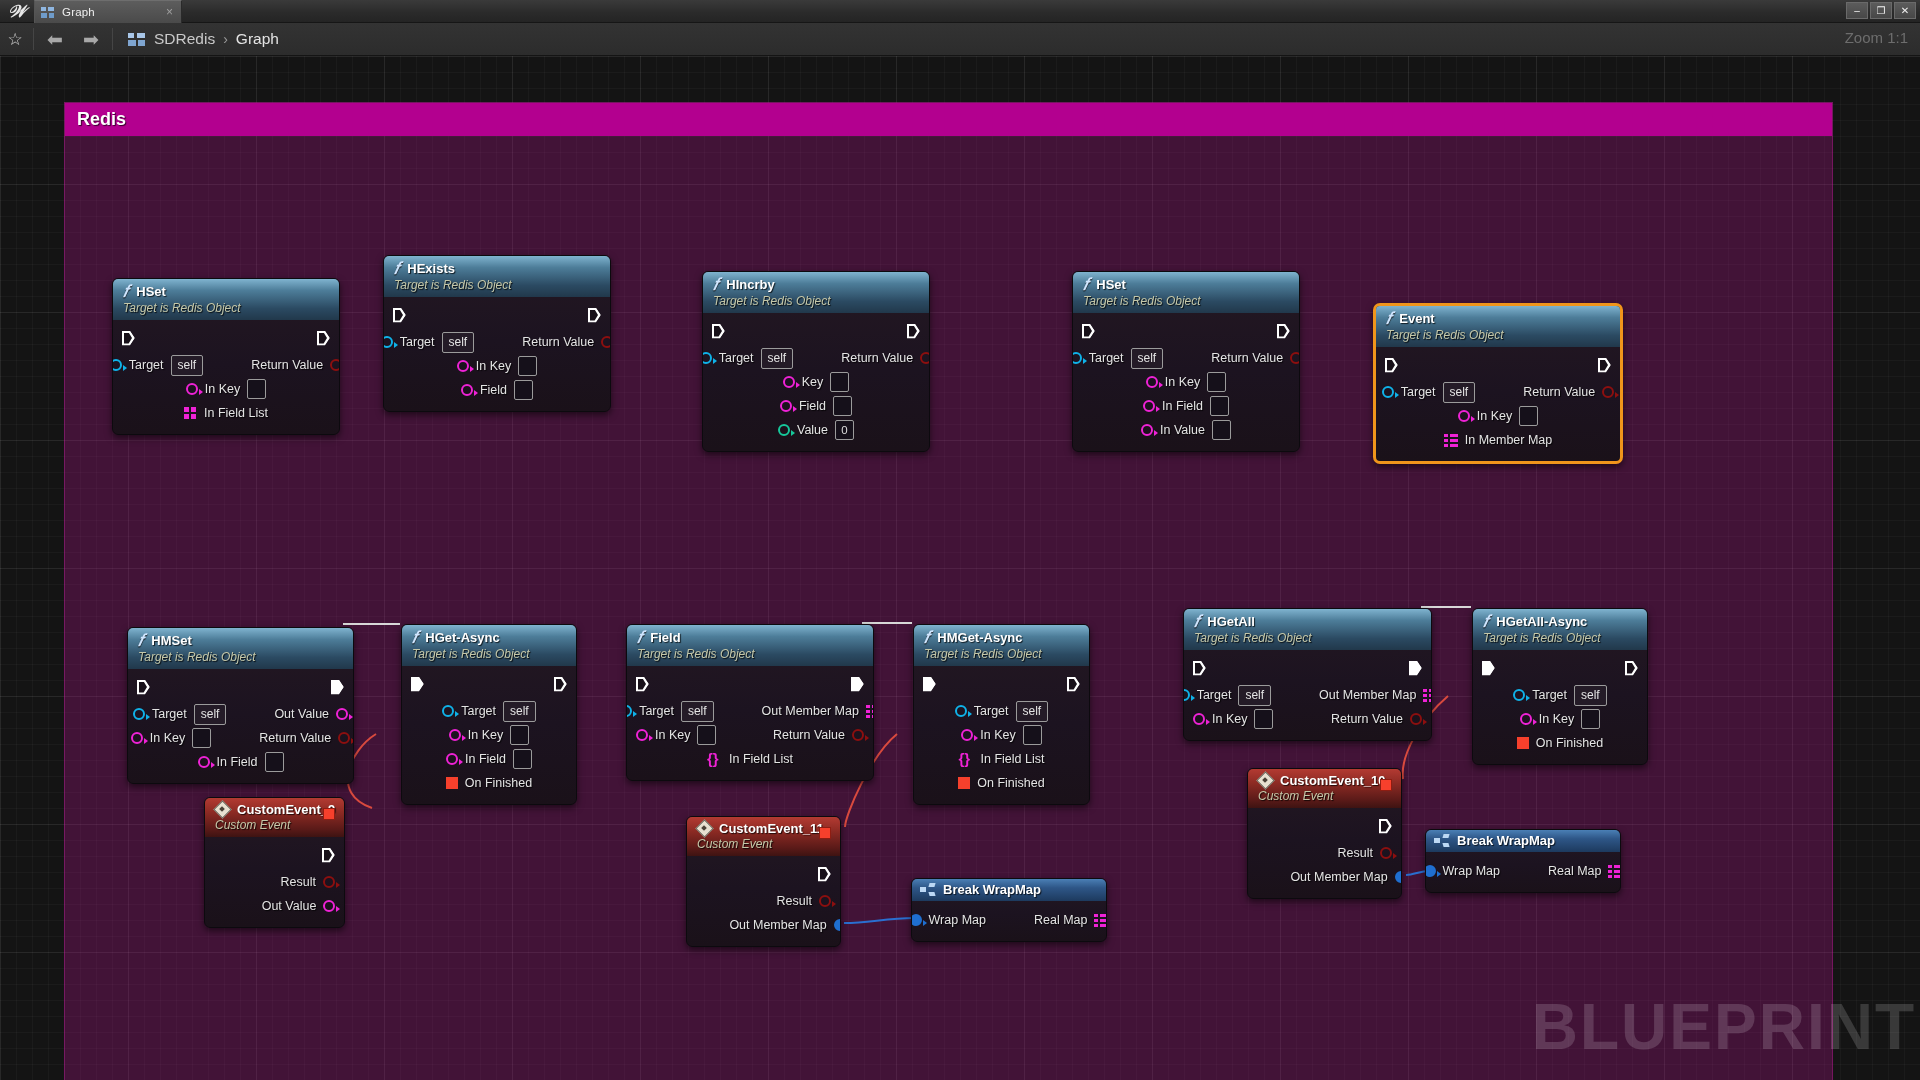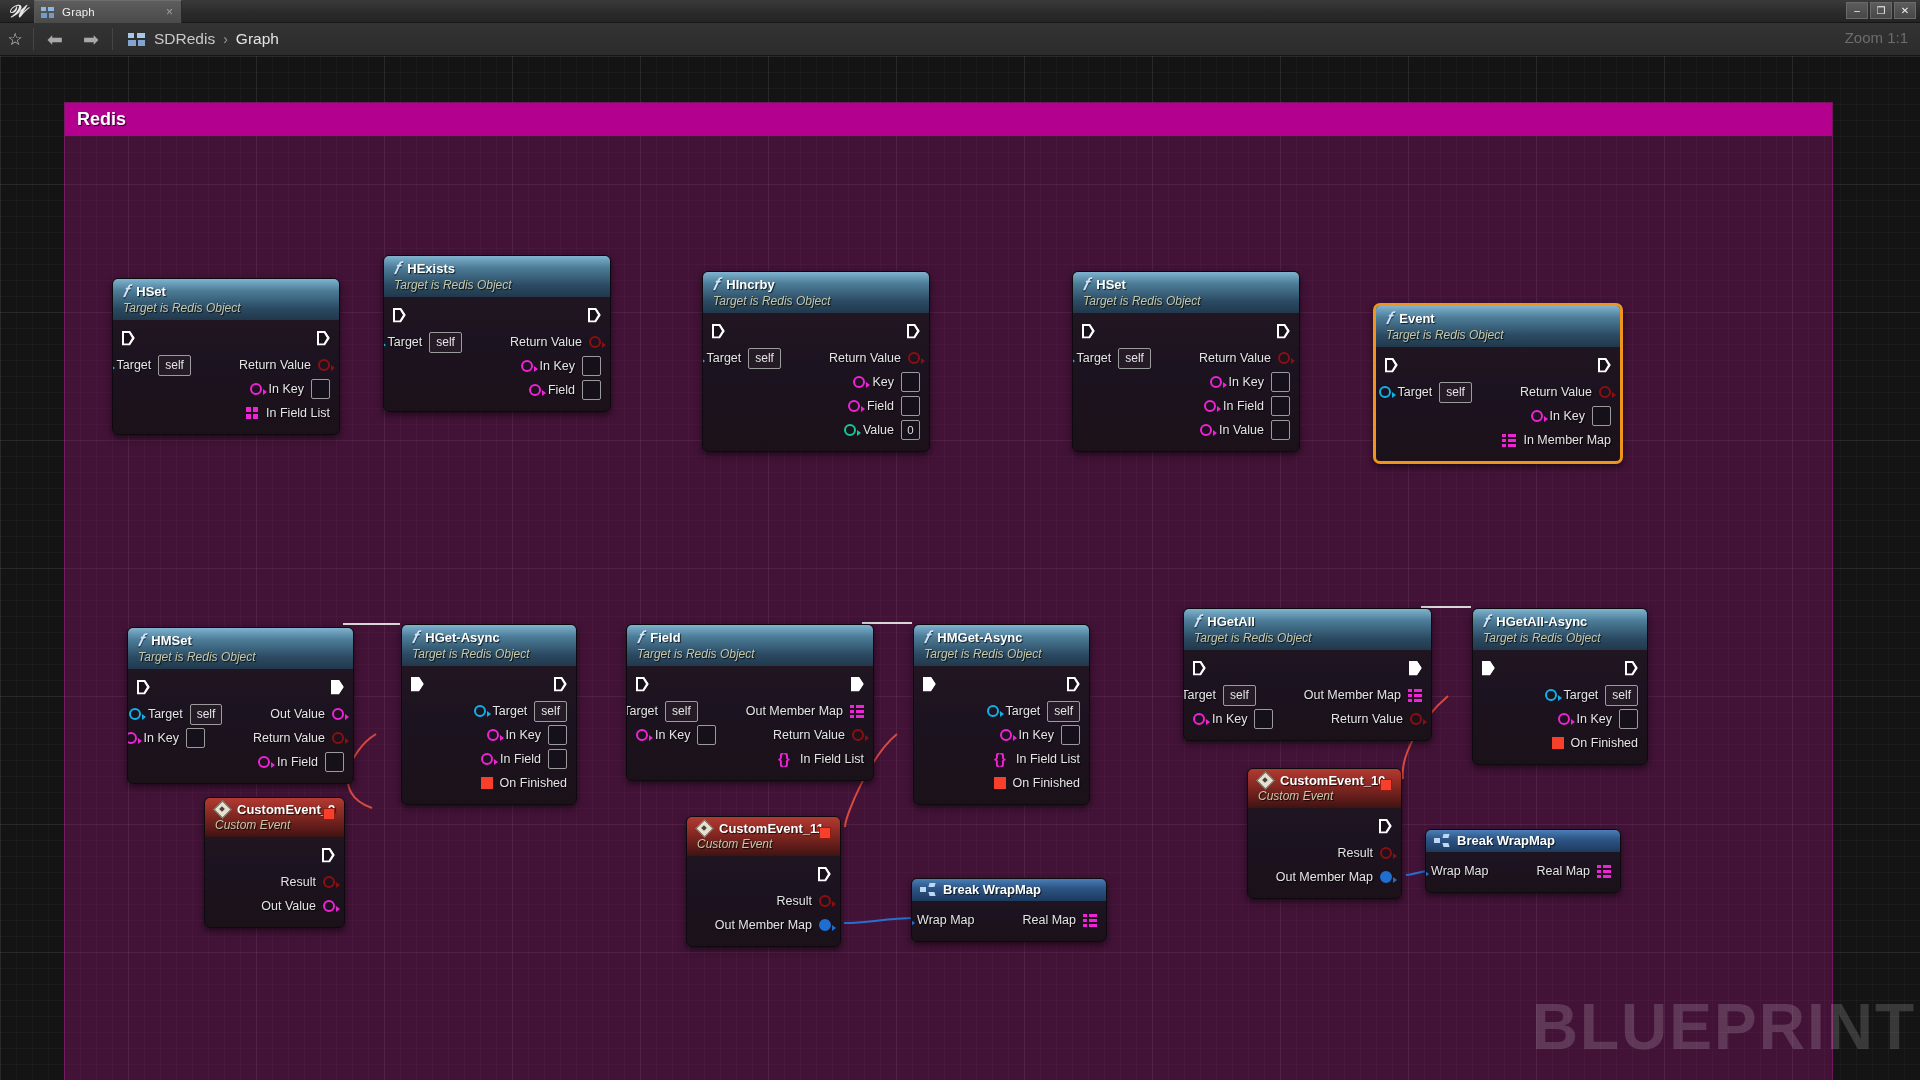--- a/index.html
+++ b/index.html
@@ -142,21 +142,21 @@
     color:#c4c7a8; font-size:12px; font-style:italic; text-shadow:1px 1px 1px rgba(0,0,0,.8);
     margin-top:1px; white-space:nowrap;
   }
   .hdr-delegate {
     position:absolute; right:9px; top:10px; width:12px; height:12px;
     background:#f6402c; border:1px solid #8e1d12;
   }
 
   .body { position:relative; padding:7px 9px 9px 9px; }
   .exec-row { display:flex; justify-content:space-between; align-items:center; height:22px; margin-bottom:4px;}
-  .pin-row { display:flex; justify-content:flex-end; align-items:center; min-height:24px;gap:48px; }
+  .pin-row { display:flex; justify-content:center; align-items:center; min-height:24px;gap:48px; }
   .pin-left { display:flex; align-items:center; gap:7px; }
   .pin-right { display:flex; align-items:center; gap:7px; justify-content:flex-end; margin-left:auto;}
   .pin-name { color:#e4e4e4; font-size:12.5px; text-shadow:1px 1px 1px rgba(0,0,0,.8); white-space:nowrap;}
 
   
   .exec {
     width:13px; height:15px; flex:0 0 auto;
     background:transparent;
     clip-path: polygon(0 0, 62% 0, 100% 50%, 62% 100%, 0 100%);
     border:0; position:relative;

